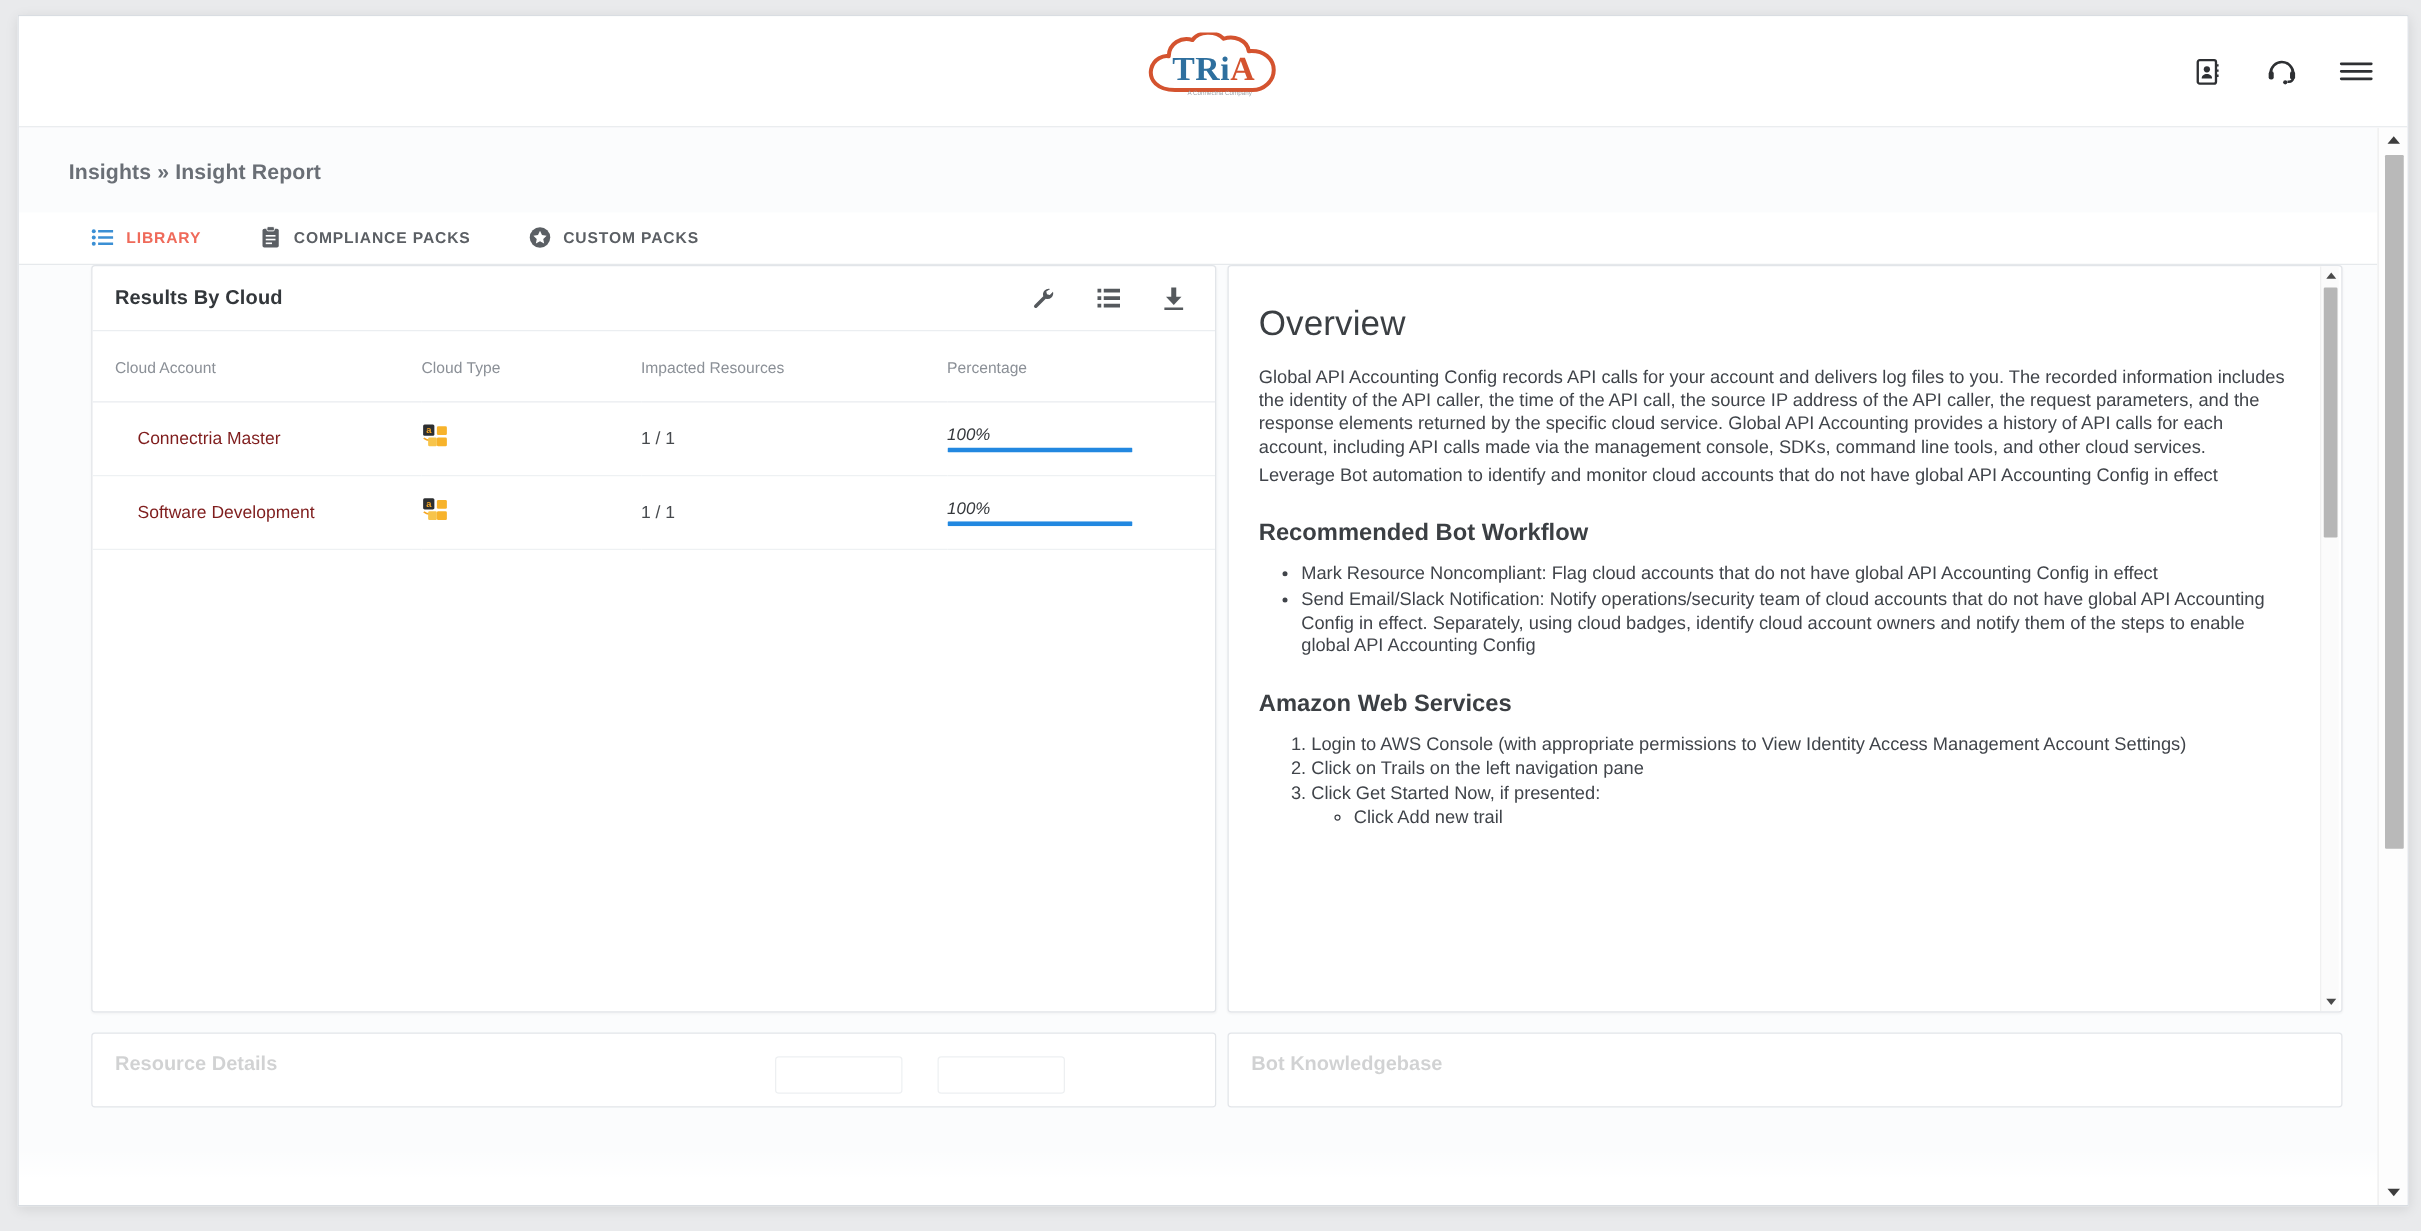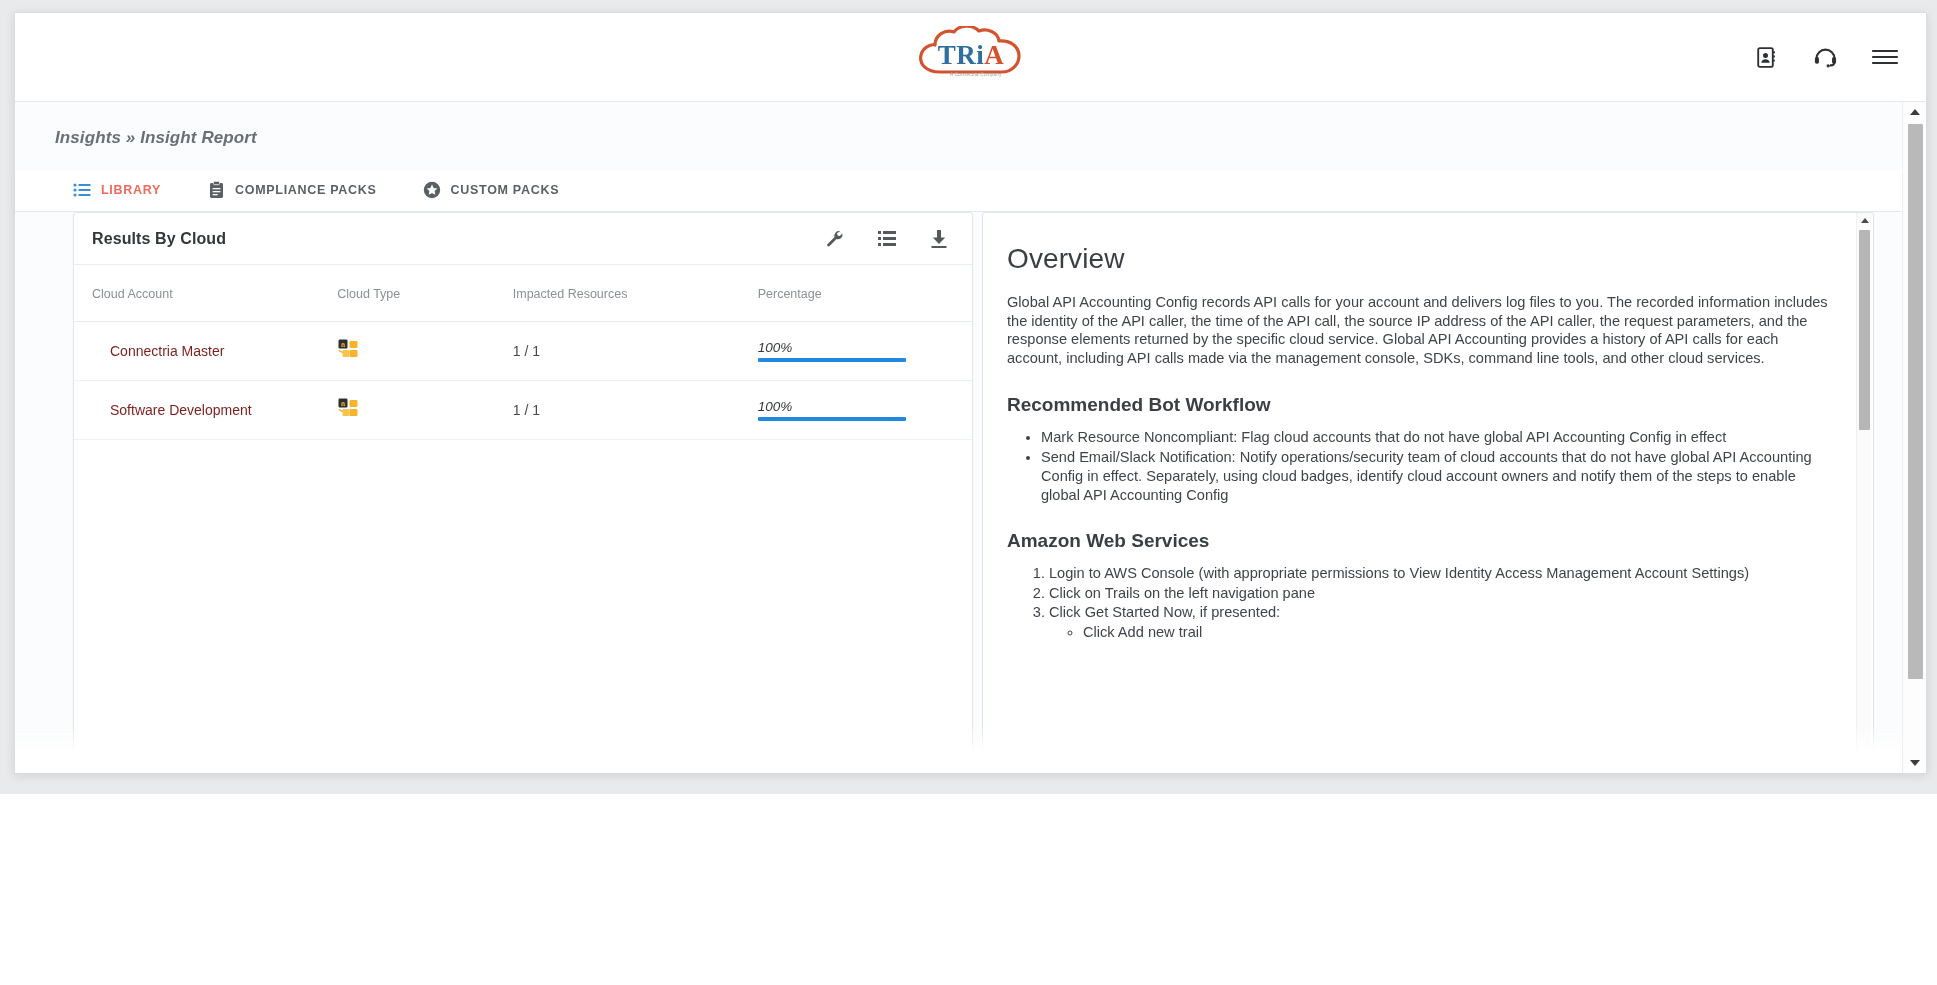--- a/index.html
+++ b/index.html
@@ -9,21 +9,21 @@
     height: 985px;
     overflow: hidden;
     background: #ffffff;
     font-family: "Liberation Sans", sans-serif;
   }
 
   
   .viewport {
     position: relative;
     width: 1937px;
-    height: 794px;
+    height: 985px;
     background: #e9eaec;
   }
 
   .browser-frame {
     position: absolute;
     left: 14px;
     top: 12px;
     right: 10px;
     bottom: 20px;
     background: #ffffff;
@@ -86,21 +86,20 @@
     overflow: hidden;
   }
 
   
   .breadcrumb {
     padding: 26px 0 0 40px;
     font-size: 17px;
     color: #6a6f76;
     font-weight: 600;
     letter-spacing: .1px;
-    font-style: italic;
   }
 
   
   .tabs {
     margin-top: 22px;
     padding-left: 58px;
     height: 42px;
     display: flex;
     align-items: flex-start;
     gap: 46px;
@@ -610,20 +609,21 @@
           </div>
 
           <div class="panel right">
 
             <div class="info-body">
               <div class="info-scroll-inner">
 
                 <h1 class="info-h1">Overview</h1>
                 <p class="info-p">Global API Accounting Config records API calls for your account and delivers log files to you. The recorded information includes the identity of the API caller, the time of the API call, the source IP address of the API caller, the request parameters, and the response elements returned by the specific cloud service. Global API Accounting provides a history of API calls for each account, including API calls made via the management console, SDKs, command line tools, and other cloud services.</p>
 
+                <p class="info-p">Leverage Bot automation to identify and monitor cloud accounts that do not have global API Accounting Config in effect</p>
 
                 <h2 class="info-h2">Recommended Bot Workflow</h2>
                 <ul class="info-ul">
                   <li>Mark Resource Noncompliant: Flag cloud accounts that do not have global API Accounting Config in effect</li>
                   <li>Send Email/Slack Notification: Notify operations/security team of cloud accounts that do not have global API Accounting Config in effect. Separately, using cloud badges, identify cloud account owners and notify them of the steps to enable global API Accounting Config</li>
                 </ul>
 
                 <h2 class="info-h2">Amazon Web Services</h2>
                 <ol class="info-ol">
                   <li>Login to AWS Console (with appropriate permissions to View Identity Access Management Account Settings)</li>

